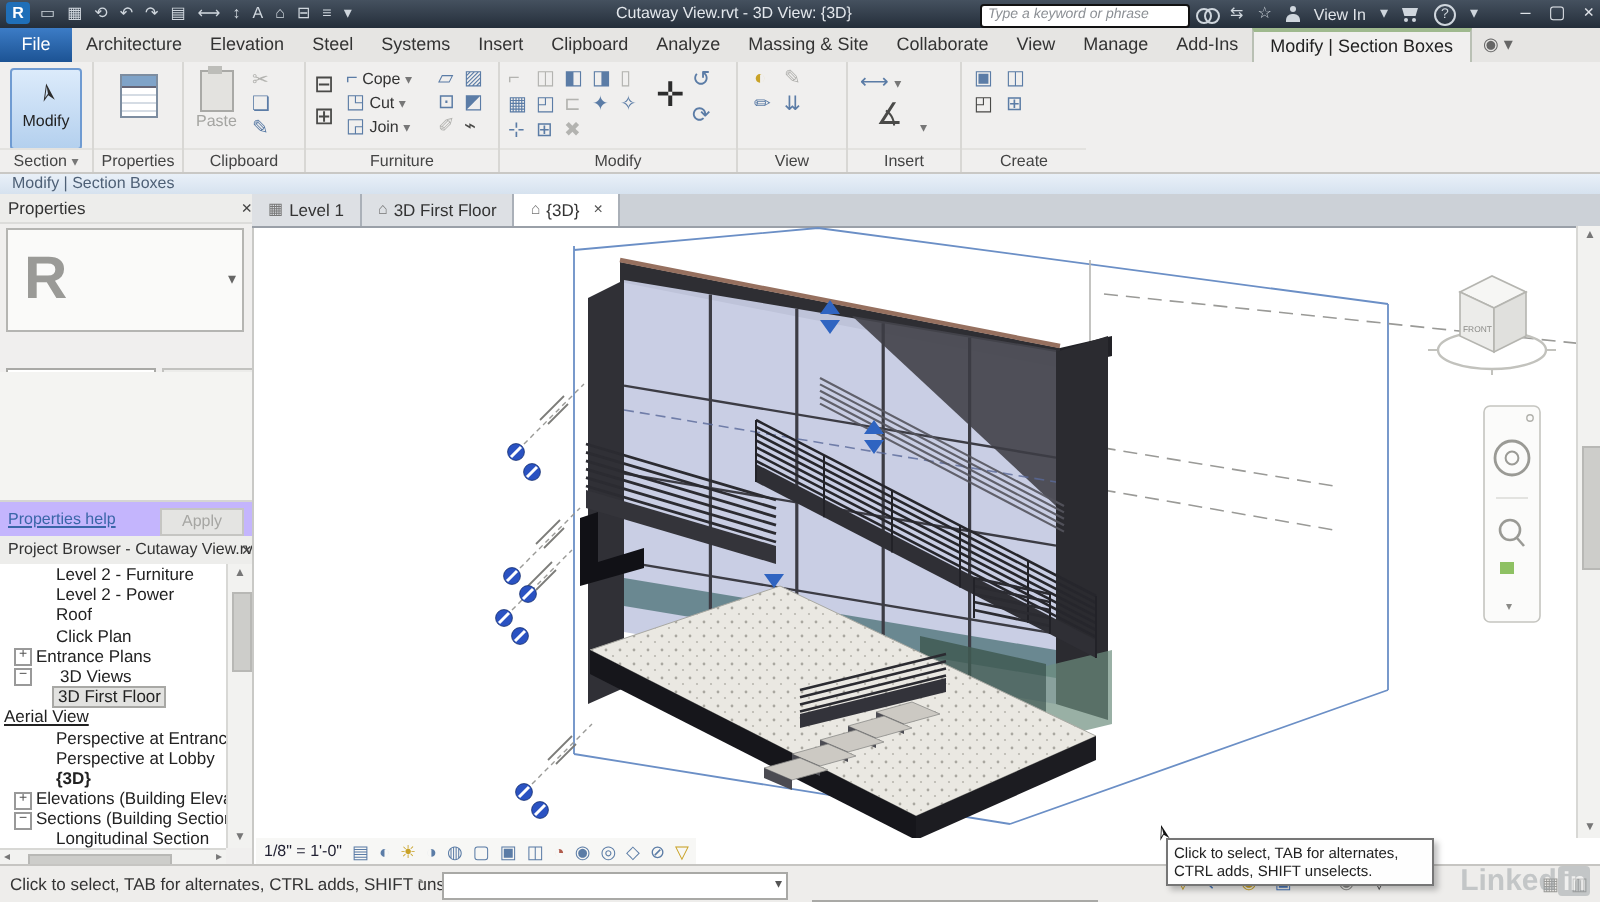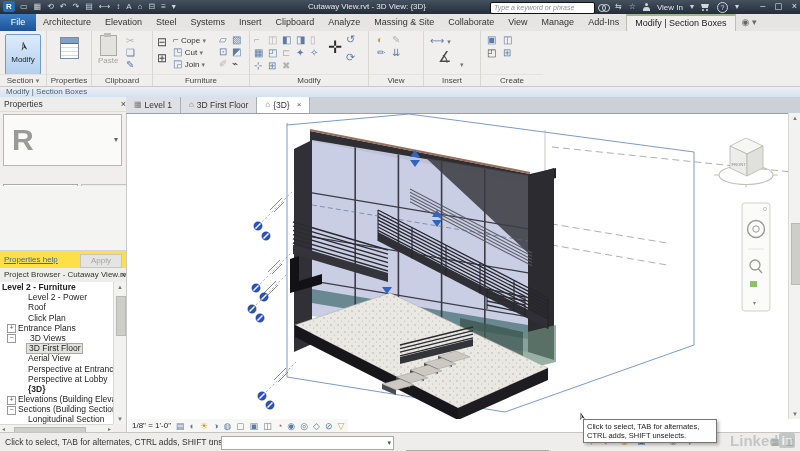--- a/index.html
+++ b/index.html
@@ -54,21 +54,21 @@
   #propheader{left:0;top:97px;width:126px;height:14px;background:#ededeb;font-size:8.5px;color:#333;line-height:14px;padding-left:4px;border-bottom:1px solid #dcdcda;}
   .closex{position:absolute;right:4px;top:0;color:#444;font-size:9px;line-height:14px;}
   #typesel{left:3px;top:114px;width:117px;height:50px;background:#fafaf9;border:1px solid #b5b5b2;}
   #typesel .rthumb{position:absolute;left:8px;top:4px;font-size:30px;font-weight:bold;color:#9a9a97;line-height:42px;}
   #typesel .tscaret{position:absolute;right:3px;top:20px;color:#666;font-size:8px;}
   #catrow{left:3px;top:152px;width:140px;height:15px;display:flex;gap:3px;margin-top:32px;}
   #catdrop{width:70px;height:13px;background:#fff;border:1px solid #a9a9a6;font-size:7.5px;color:#222;line-height:13px;padding-left:3px;position:relative;white-space:nowrap;}
   #catdrop .dcaret{position:absolute;right:2px;top:0;color:#555;font-size:7px;}
   #edittype{width:44px;height:13px;background:#eceum;background:#ececea;border:1px solid #c2c2bf;font-size:7.5px;color:#a5a5a2;line-height:13px;text-align:center;white-space:nowrap;}
   #propempty{left:0;top:186px;width:126px;height:64px;background:#f4f4f2;}
-  #propfooter{left:0;top:250px;width:126px;height:18px;background:#fde047;border-top:1px solid #d5d5d2;}
+  #propfooter{left:0;top:250px;width:126px;height:18px;background:#c4b5fd;border-top:1px solid #d5d5d2;}
   #prophelp{position:absolute;left:4px;top:4px;font-size:8px;color:#3a66a8;text-decoration:underline;white-space:nowrap;}
   #applybtn{position:absolute;right:4px;top:3px;width:40px;height:12px;background:#e4e4e2;border:1px solid #c5c5c2;color:#a6a6a3;font-size:8px;text-align:center;line-height:12px;}
   #pbheader{left:0;top:268px;width:126px;height:14px;background:#ededeb;font-size:8px;color:#333;line-height:14px;padding-left:4px;border-bottom:1px solid #dcdcda;white-space:nowrap;}
   #tree{left:0;top:282px;width:113px;height:142px;background:#fff;overflow:hidden;font-size:8.5px;color:#222;}
   .trow{height:10.2px;line-height:10.2px;position:relative;white-space:nowrap;}
   .trow .expander{position:absolute;left:7px;top:1.5px;width:7px;height:7px;border:1px solid #999;background:#fff;font-size:7px;line-height:6px;text-align:center;color:#555;}
   .trow .tlabel{display:inline-block;padding:0 2px;}
   .trow.sel .tlabel{background:#e2e2e0;border:1px solid #a8a8a5;line-height:8.5px;}
   .trow.bold{font-weight:bold;}
   #treevscroll{left:113px;top:282px;width:13px;height:142px;background:#f2f2f0;border-left:1px solid #d8d8d5;}
@@ -285,28 +285,28 @@
 <div id="propfooter" class="abs">
   <span id="prophelp">Properties help</span>
   <span id="applybtn">Apply</span>
 </div>
 
 <div id="pbheader" class="abs">
   <span>Project Browser - Cutaway View.rvt</span>
   <span class="closex">×</span>
 </div>
 <div id="tree" class="abs">
-    <div class="trow"><span class="tlabel" style=" font-weight: bold;">Level 2 - Furniture</span></div>
+    <div class="trow"><span class="tlabel" style="margin-left: 26px;">Level 2 - Furniture</span></div>
     <div class="trow"><span class="tlabel" style="margin-left: 26px;">Level 2 - Power</span></div>
     <div class="trow"><span class="tlabel" style="margin-left: 26px;">Roof</span></div>
     <div class="trow"><span class="tlabel" style="margin-left: 26px;">Click Plan</span></div>
     <div class="trow"><span class="expander">+</span><span class="tlabel" style="margin-left: 16px;">Entrance Plans</span></div>
     <div class="trow"><span class="expander">−</span><span class="tlabel" style="margin-left: 28px;">3D Views</span></div>
     <div class="trow sel"><span class="tlabel" style="margin-left: 26px;">3D First Floor</span></div>
-    <div class="trow"><span class="tlabel" style="margin-left: 26px;">Aerial View</span></div>
+    <div class="trow"><span class="tlabel" style=" text-decoration: underline;">Aerial View</span></div>
     <div class="trow"><span class="tlabel" style="margin-left: 26px;">Perspective at Entrance</span></div>
     <div class="trow"><span class="tlabel" style="margin-left: 26px;">Perspective at Lobby</span></div>
     <div class="trow bold"><span class="tlabel" style="margin-left: 26px;">{3D}</span></div>
     <div class="trow"><span class="expander">+</span><span class="tlabel" style="margin-left: 16px;">Elevations (Building Elevation</span></div>
     <div class="trow"><span class="expander">−</span><span class="tlabel" style="margin-left: 16px;">Sections (Building Section)</span></div>
     <div class="trow"><span class="tlabel" style="margin-left: 26px;">Longitudinal Section</span></div>
   </div>
 <div id="treevscroll" class="abs">
   <span class="scrollarrow" style="left:3px;top:1px;">▲</span>
   <span class="scrollarrow" style="left:3px;bottom:1px;">▼</span>

